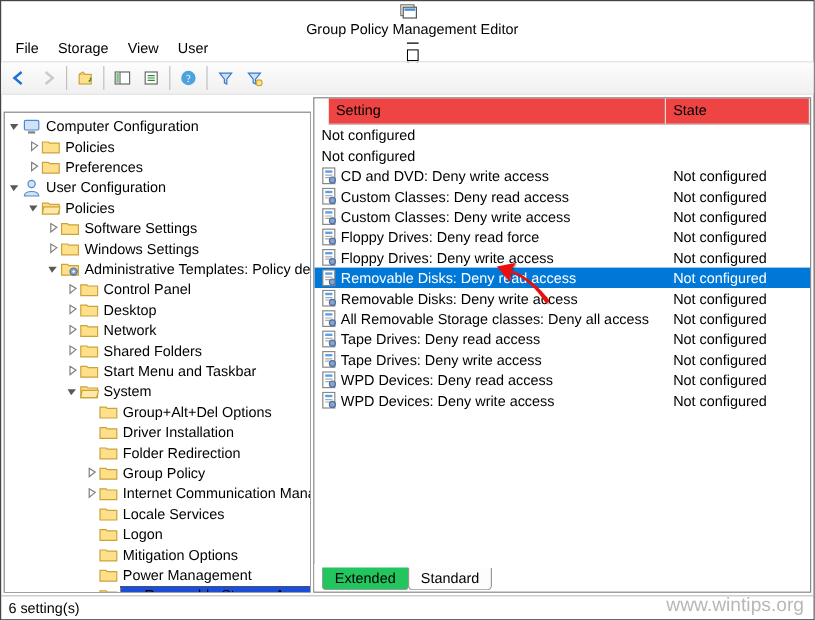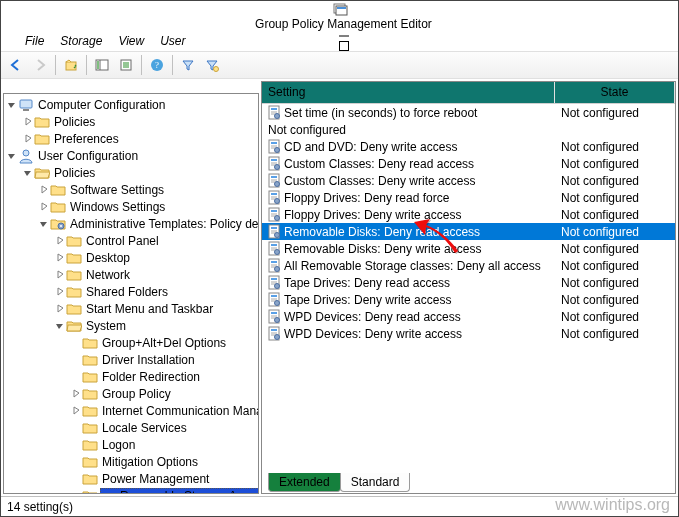--- a/index.html
+++ b/index.html
@@ -4,52 +4,52 @@
 <style>
   * { box-sizing: border-box; }
   html, body { margin: 0; padding: 0; font-family: "Segoe UI", Tahoma, sans-serif; font-size: 12px; color: #000; background: #fff; user-select: none; }
   .window { width: 679px; height: 517px; border: 1px solid #444; position: relative; display: flex; flex-direction: column; background: #fff; }
   
   .titlebar { height: 30px; display: flex; align-items: center; padding: 0 0 0 8px; flex-direction: column; }
   .titlebar .title-icon { width: 16px; height: 16px; margin-right: 6px; }
   .titlebar .title { flex: 1; font-size: 12px; }
   .win-btn { width: 46px; height: 30px; display: flex; align-items: center; justify-content: center; }
   
-  .menubar { height: 20px; display: flex; align-items: center; padding: 0 16px; font-style: italic; }
+  .menubar { height: 20px; display: flex; padding: 0 4px; }
   .menubar .menu-item { padding: 2px 8px; }
   
   .toolbar { height: 28px; display: flex; align-items:center; padding: 0 4px; border-top: 1px solid #e0e0e0; border-bottom: 1px solid #e0e0e0; background: linear-gradient(#fdfdfd,#f0f0f0); gap: 2px; }
   .tool-btn { width: 22px; height: 22px; display: flex; align-items: center; justify-content: center; border: 1px solid transparent; border-radius: 2px; }
   .tool-btn.disabled { opacity: 0.4; }
   .tool-sep { width: 1px; height: 20px; background: #c0c0c0; margin: 0 2px; }
   
   .body { flex: 1; display: flex; min-height: 0; }
   .tree-pane { width: 256px; border: 1px solid #888; margin: 14px 1px 2px 2px; overflow: auto; position: relative; font-size: 12px; background: #fff; }
   .list-pane { flex: 1; border: 1px solid #888; margin: 2px 2px 2px 1px; display: flex; flex-direction: column; min-width: 0; background: #fff; position: relative;}
   
   .tree { padding: 2px 0; white-space: nowrap; }
   .node { display: flex; align-items: center; height: 17px; padding-right: 4px; }
   .twisty { width: 12px; height: 12px; display: flex; align-items: center; justify-content: center; flex-shrink:0; }
   .node .label { padding: 0 2px; }
   .node.selected .label { background: #1d4ed8; border: 1px dotted #555; padding: 0 19px; }
   .icon16 { width: 16px; height: 16px; margin-right: 2px; flex-shrink:0; }
   
-  .list-header { height: 22px; display: flex; align-items: stretch; border-bottom: 1px solid #d0d0d0; background: #0f766e; }
+  .list-header { height: 22px; display: flex; align-items: stretch; border-bottom: 1px solid #d0d0d0; background: #ef4444; margin-left: 12px; }
   .list-header .col { border-right: 1px solid #e0e0e0; padding: 3px 6px; font-size: 12px; }
   .col-setting { flex: 1; min-width: 0; overflow: hidden; text-overflow: ellipsis; white-space: nowrap; }
-  .col-state { width: 120px; text-align: center; }
+  .col-state { width: 120px; text-align: left; }
   .list-body { flex: 1; overflow: auto; }
   .row { display: flex; align-items: center; height: 17px; padding: 0 0; }
   .row .cell-setting { flex: 1; display: flex; align-items: center; padding-left: 4px; min-width:0; overflow: hidden; white-space: nowrap; }
   .row .cell-state { width: 120px; padding: 0 6px; white-space: nowrap; overflow: hidden; }
   .row.selected { background: #0078d7; color: #fff; }
   .row.selected svg .page{ fill:#fff; }
   .tabs { height: 22px; display: flex; align-items: flex-end; padding-left: 6px; border-top:1px solid #fff; background:#fff; position:relative; top:-1px; }
   .tab { padding: 2px 10px 2px 10px; border: 1px solid #9a9a9a; border-top: none; border-bottom-left-radius: 4px; border-bottom-right-radius: 4px; background:#fdfdfd; font-size: 12px; position: relative; margin-right: -1px; }
-  .tab.back { background: #15803d; }
+  .tab.back { background: #22c55e; }
   .tab.front { z-index: 2;}
   
   .statusbar { height: 20px; border-top: 1px solid #c0c0c0; display: flex; align-items: center; padding: 0 6px; font-size: 12px; }
   
   .watermark { position: absolute; right: 8px; bottom: 2px; color: #b8b8b8; font-size: 16px; font-family: "Segoe UI", sans-serif; pointer-events: none; }
   
   .arrow-overlay { position: absolute; pointer-events: none; }
 </style>
 </head>
 <body>
@@ -398,30 +398,20 @@
 
     </div>
 
     <div class="list-pane">
       <div class="list-header">
         <div class="col col-setting">Setting</div>
         <div class="col col-state">State</div>
       </div>
       <div class="list-body" id="list-body">
           <div class="row">
-            <div class="cell-setting">
-              <span class="icon16"><svg width="16" height="16" viewBox="0 0 16 16">
-                  <rect class="page" x="3" y="1" width="10" height="13" fill="#fff" stroke="#888"></rect>
-                  <rect x="5" y="3" width="6" height="2" fill="#5aa0e6"></rect>
-                  <line x1="5" y1="7" x2="11" y2="7" stroke="#aaa"></line>
-                  <line x1="5" y1="9" x2="11" y2="9" stroke="#aaa"></line>
-                  <circle cx="11" cy="11" r="2.5" fill="#8aa4c8" stroke="#4d6fa2"></circle>
-                </svg></span>
-              <span>Set time (in seconds) to force reboot</span>
-            </div>
             <div class="cell-state">Not configured</div>
           </div>
           <div class="row">
             <div class="cell-state">Not configured</div>
           </div>
           <div class="row">
             <div class="cell-setting">
               <span class="icon16"><svg width="16" height="16" viewBox="0 0 16 16">
                   <rect class="page" x="3" y="1" width="10" height="13" fill="#fff" stroke="#888"></rect>
                   <rect x="5" y="3" width="6" height="2" fill="#5aa0e6"></rect>
@@ -587,17 +577,17 @@
             <filter id="sh" x="-20%" y="-20%" width="140%" height="140%">
               <feDropShadow dx="1" dy="1" stdDeviation="0.5" flood-opacity="0.3"></feDropShadow>
             </filter>
           </defs>
         <path d="M46 34 C 38 22, 25 12, 14 8 L18 2 L2 5 L13 18 L14 10 C 25 14, 36 24, 43 36 Z" fill="#e11" filter="url(#sh)"></path>
       </svg>
     </div>
   </div>
 
   <div class="statusbar">
-    <span>14 setting(s)</span>
+    <span>6 setting(s)</span>
   </div>
 
   <div class="watermark">www.wintips.org</div>
 </div>
 
 </body></html>

